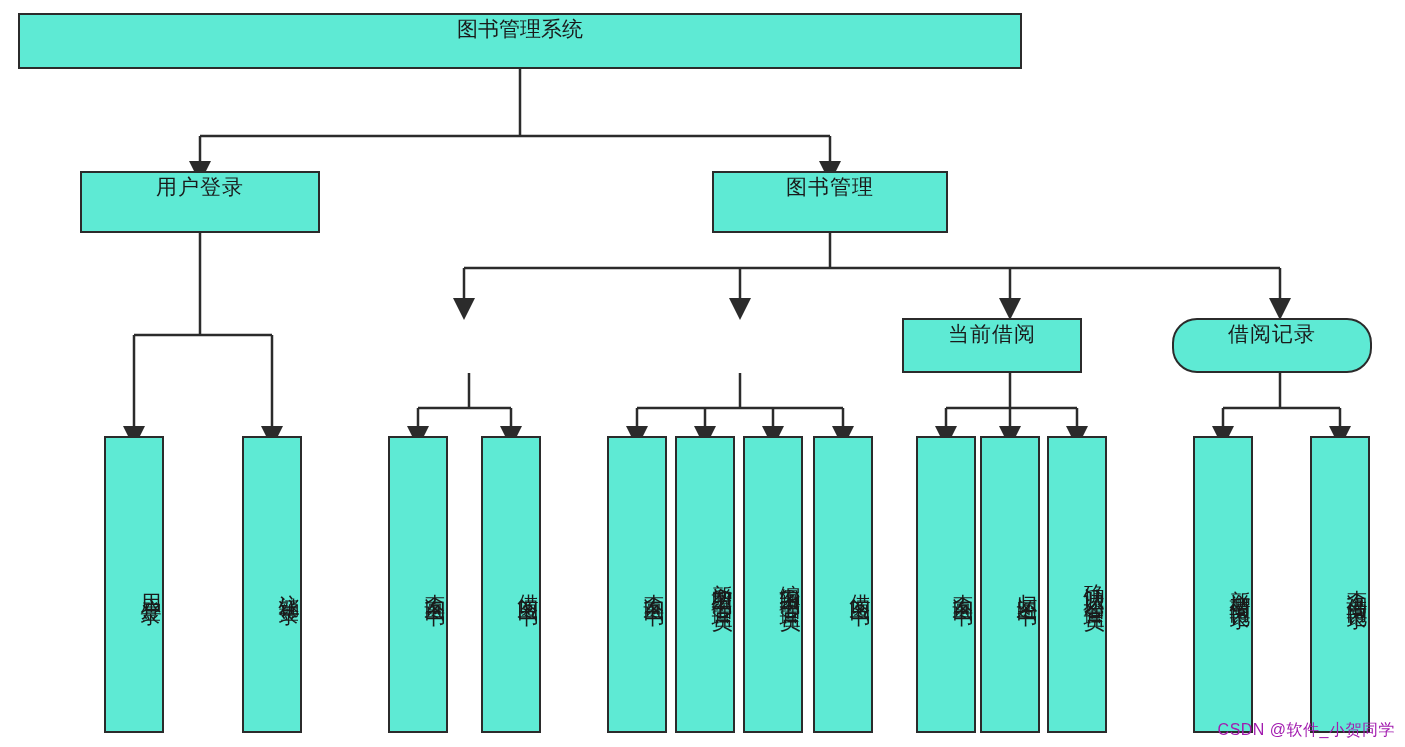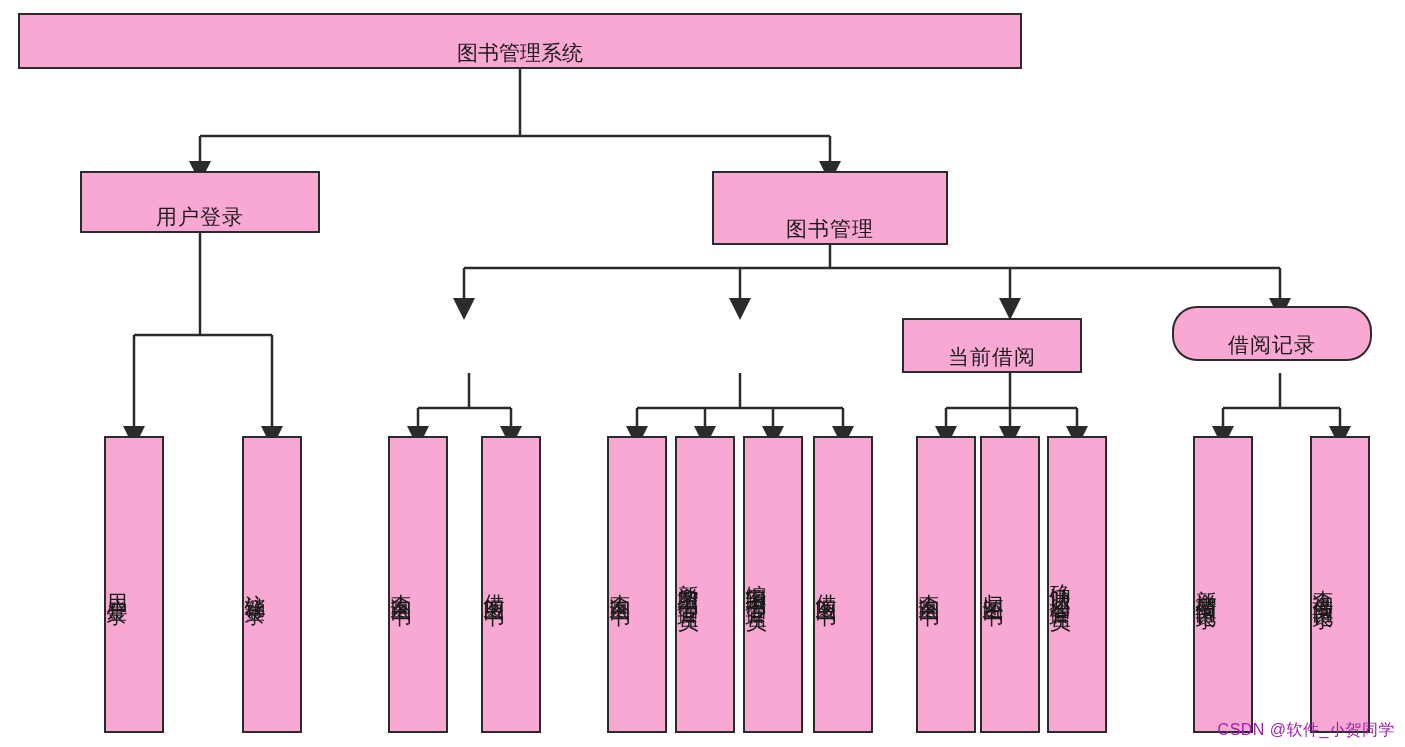--- a/index.html
+++ b/index.html
@@ -1,20 +1,20 @@
 <!DOCTYPE html>
 <html><head>
 <meta charset="utf-8">
 <style>
   html,body{margin:0;padding:0;background:#ffffff;}
   body{font-family:"Liberation Sans","DejaVu Sans",sans-serif;}
   #canvas{position:relative;width:1405px;height:747px;background:#fff;overflow:hidden;}
   svg.wires{position:absolute;left:0;top:0;width:1405px;height:747px;pointer-events:none;}
-  .node{position:absolute;box-sizing:border-box;border:2px solid #2b2b2b;background:#f9a8d4;
-        display:flex;align-items:flex-end;justify-content:center;color:#1a1a1a;}
+  .node{position:absolute;box-sizing:border-box;border:2px solid #2b2b2b;background:#5eead4;
+        display:flex;align-items:flex-start;justify-content:center;color:#1a1a1a;}
   .node.h{font-size:21px;letter-spacing:1px;}
   .node.root{font-size:21px;}
   .node.v{writing-mode:vertical-rl;text-orientation:upright;font-size:21px;letter-spacing:4px;
           padding:6px 0;line-height:1.05;}
   .node.v .vtxt{writing-mode:vertical-rl;text-orientation:upright;display:block;}
   .watermark{position:absolute;right:10px;bottom:6px;color:#a21caf;font-size:16px;
              letter-spacing:0.5px;white-space:nowrap;}
 </style>
 </head>
 <body>
@@ -71,28 +71,28 @@
     </g>
   </svg>
 
   <div class="node root" style="left:18px;top:13px;width:1004px;height:56px;">
     <span>图书管理系统</span>
   </div>
 
   <div class="node h" style="left:80px;top:171px;width:240px;height:62px;">
     <span>用户登录</span>
   </div>
-  <div class="node h" style="left:712px;top:171px;width:236px;height:74px;">
+  <div class="node h" style="left:712px;top:171px;width:236px;height:62px;">
     <span>图书管理</span>
   </div>
 
   <div class="node h" style="left:902px;top:318px;width:180px;height:55px;">
     <span>当前借阅</span>
   </div>
-  <div class="node h" style="left:1172px;top:306px;width:200px;height:55px;border-radius:25px;">
+  <div class="node h" style="left:1172px;top:318px;width:200px;height:55px;border-radius:25px;">
     <span>借阅记录</span>
   </div>
 
   <div class="node v" style="left:104px;top:436px;width:60px;height:297px;">
     <span class="vtxt">用户登录</span>
   </div>
   <div class="node v" style="left:242px;top:436px;width:60px;height:297px;">
     <span class="vtxt">注销登录</span>
   </div>
 

